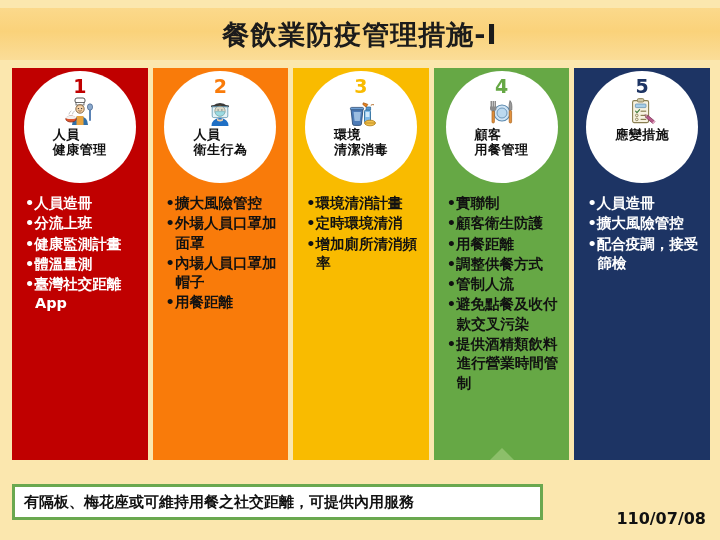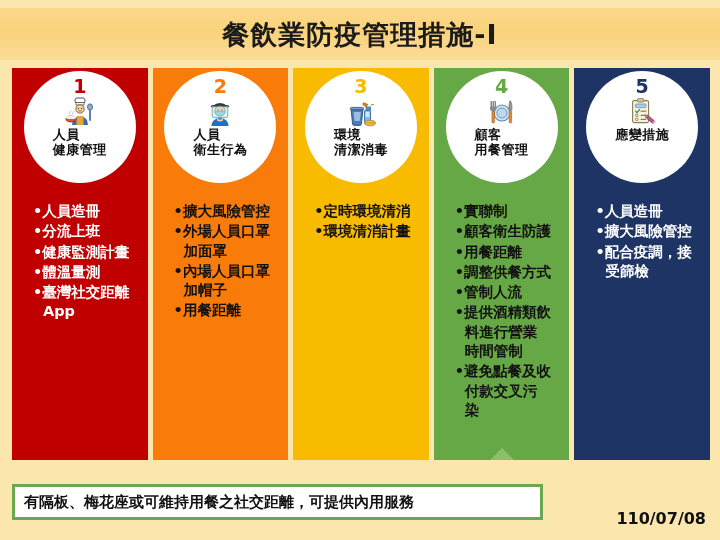--- a/index.html
+++ b/index.html
@@ -104,21 +104,21 @@
     line-height: 1.12;
     letter-spacing: 0.5px;
   }
   .badge-label span { display: block; }
 
   .bullets {
     position: absolute;
     top: 118px;
     left: 5px;
     right: 2px;
-    margin: 16px;
+    margin: 8px;
     padding: 0;
     list-style: none;
   }
   .bullets li {
     font-size: 14.5px;
     line-height: 1.33;
     font-weight: bold;
     text-indent: -10px;
     padding-left: 10px;
     margin-bottom: 1px;
@@ -259,22 +259,23 @@
           <path d="M26.8 8.2 q1.8-1 3.2-0.4" stroke="#a85a10" stroke-width="0.9" fill="none"></path>
           <ellipse cx="26" cy="26" rx="5.4" ry="2.8" fill="#f2c14a" stroke="#b8861f" stroke-width="0.9"></ellipse>
           <path d="M20.6 26 h10.8" stroke="#b8861f" stroke-width="0.8"></path>
         </svg>
         <div class="badge-label">
           <span>環境</span>
           <span>清潔消毒</span>
         </div>
       </div>
       <ul class="bullets t-dark">
+        <li>環境清消計畫</li>
         <li>定時環境清消</li>
-        <li>環境清消計畫</li>
+        <li>增加廁所清消頻率</li>
       </ul>
     </div>
 
     <div class="col col-4">
       <div class="badge">
         <div class="badge-num n4">4</div>
         <svg class="badge-icon" viewBox="0 0 34 30">
           <circle cx="17" cy="16" r="8" fill="#cfe4f5" stroke="#5a88ad" stroke-width="1.1"></circle>
           <circle cx="17" cy="16" r="5" fill="#bcd9ef" stroke="#5a88ad" stroke-width="0.8"></circle>
           <g>
@@ -293,22 +294,22 @@
           <span>顧客</span>
           <span>用餐管理</span>
         </div>
       </div>
       <ul class="bullets t-dark">
         <li>實聯制</li>
         <li>顧客衛生防護</li>
         <li>用餐距離</li>
         <li>調整供餐方式</li>
         <li>管制人流</li>
+        <li>避免點餐及收付款交叉污染</li>
         <li>提供酒精類飲料進行營業時間管制</li>
-        <li>避免點餐及收付款交叉污染</li>
       </ul>
       <div id="arrow"></div>
     </div>
 
     <div class="col col-5">
       <div class="badge">
         <div class="badge-num n5">5</div>
         <svg class="badge-icon" viewBox="0 0 34 30">
           <rect x="7.6" y="3.6" width="16" height="22" rx="1.6" fill="#f7f2e0" stroke="#8a7f52" stroke-width="1.1"></rect>
           <rect x="12.4" y="1.6" width="6.4" height="3.4" rx="1.2" fill="#cfc8a8" stroke="#8a7f52" stroke-width="0.9"></rect>

